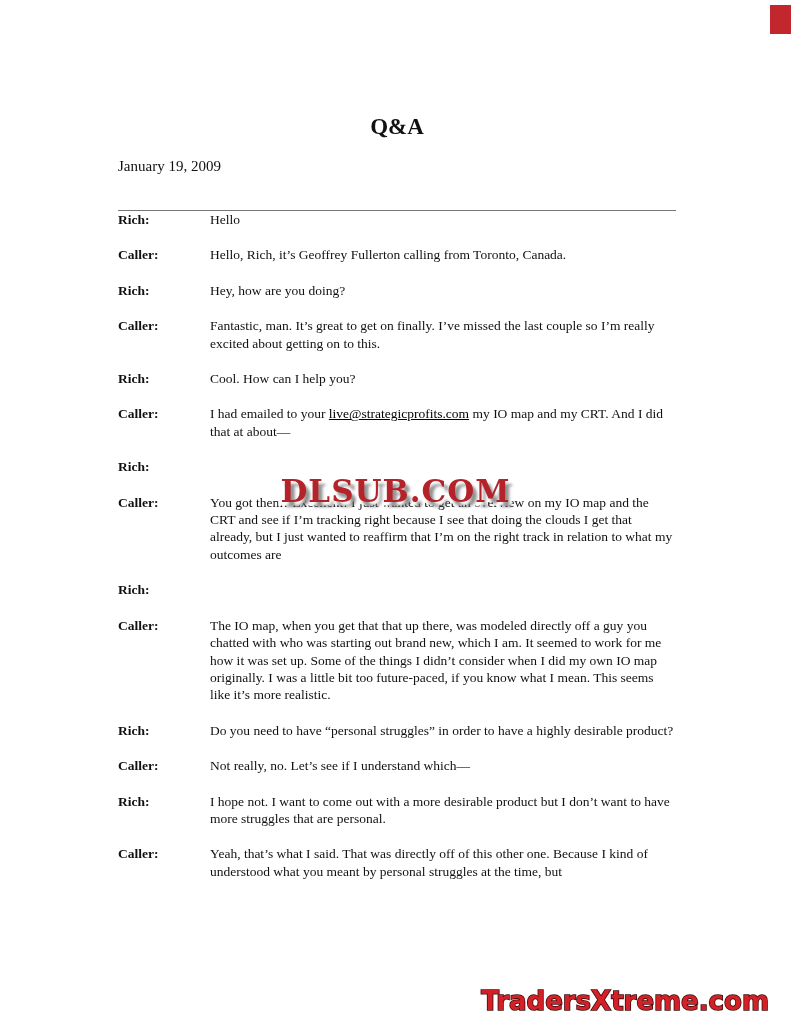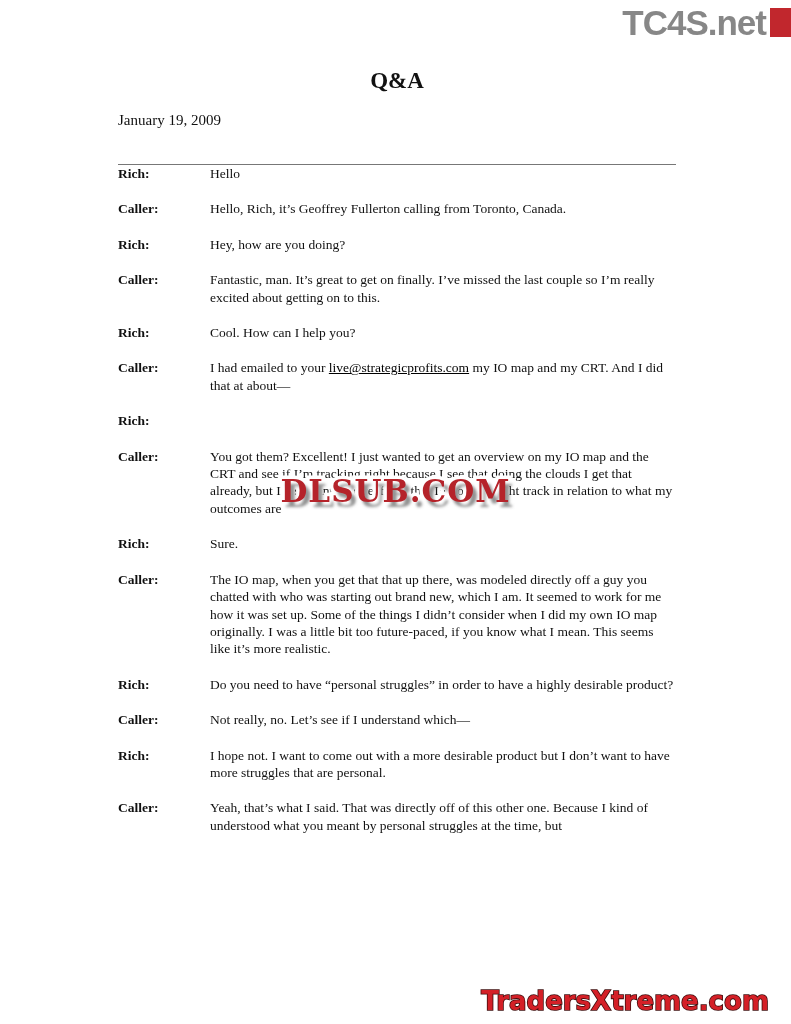--- a/index.html
+++ b/index.html
@@ -23,21 +23,21 @@
   }
   .top-logo .red-box {
     width: 21px; height: 29px; background: #c1272d;
     margin-left: 4px; display: inline-block;
   }
 
   .content {
     position: absolute; left: 118px; right: 115px; top: 0;
   }
   .doc-title {
-    margin: 68px 0 0 0; text-align: center;
+    margin: 114px 0 0 0; text-align: center;
     font-size: 23px; font-weight: bold;
   }
   .doc-date {
     margin-top: 18px; 
     font-size: 15px; font-weight: normal;
   }
   .rule {
     border: none; border-top: 1px solid #777;
     margin: 35px 0 0 0; height: 0;
   }
@@ -76,21 +76,20 @@
     -webkit-text-stroke: 1.6px #3d0b0b;
     paint-order: stroke fill;
     white-space: nowrap;
     z-index: 5;
   }
 </style>
 </head>
 <body>
 
 <div class="top-logo">
-  <span class="logo-text">TC4S.net</span>
   <span class="red-box"></span>
 </div>
 
 <div class="content">
   <h1 class="doc-title">Q&amp;A</h1>
   <div class="doc-date">January 19, 2009</div>
   <hr class="rule">
   <div class="dialogue">
       <div class="turn">
         <div class="speaker">Rich:</div>
@@ -118,21 +117,20 @@
       </div>
       <div class="turn">
         <div class="speaker">Rich:</div>
       </div>
       <div class="turn">
         <div class="speaker">Caller:</div>
         <div class="speech">You got them? Excellent! I just wanted to get an overview on my IO map and the CRT and see if I’m tracking right because I see that doing the clouds I get that already, but I just wanted to reaffirm that I’m on the right track in relation to what my outcomes are</div>
       </div>
       <div class="turn">
         <div class="speaker">Rich:</div>
-        <div class="speech">Sure.</div>
       </div>
       <div class="turn">
         <div class="speaker">Caller:</div>
         <div class="speech">The IO map, when you get that that up there, was modeled directly off a guy you chatted with who was starting out brand new, which I am. It seemed to work for me how it was set up. Some of the things I didn’t consider when I did my own IO map originally. I was a little bit too future-paced, if you know what I mean. This seems like it’s more realistic.</div>
       </div>
       <div class="turn">
         <div class="speaker">Rich:</div>
         <div class="speech">Do you need to have “personal struggles” in order to have a highly desirable product?</div>
       </div>
       <div class="turn">

